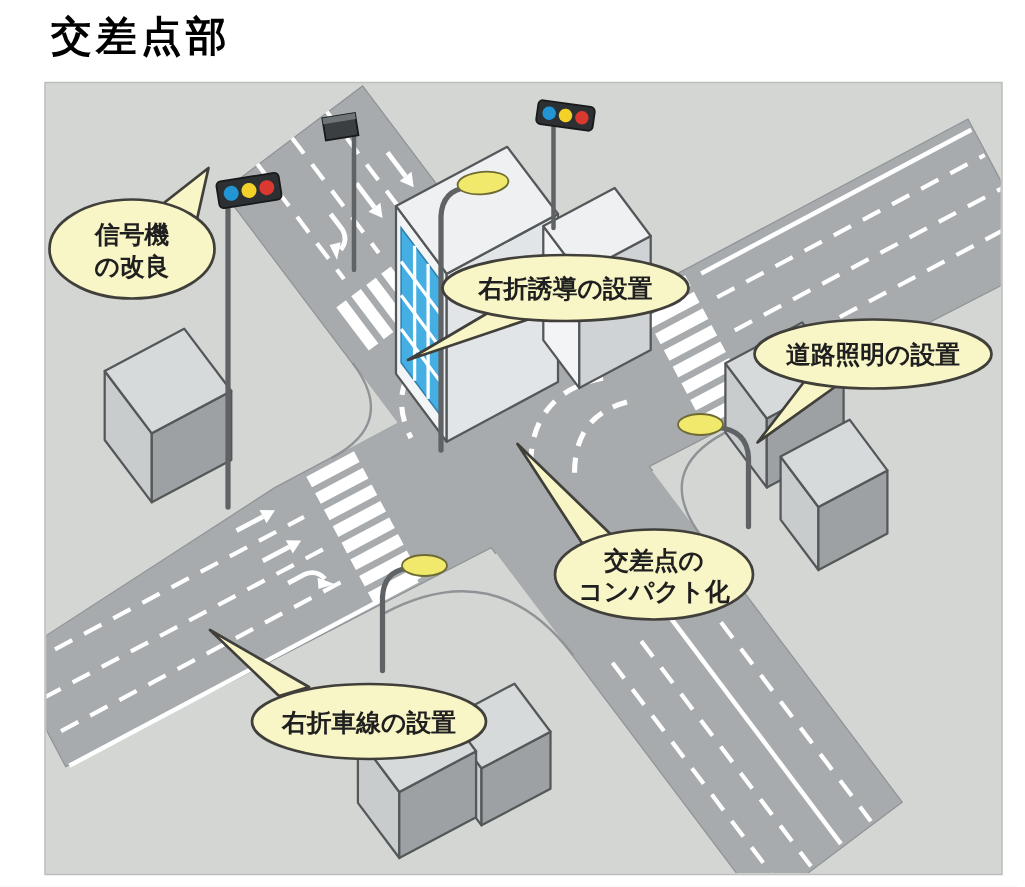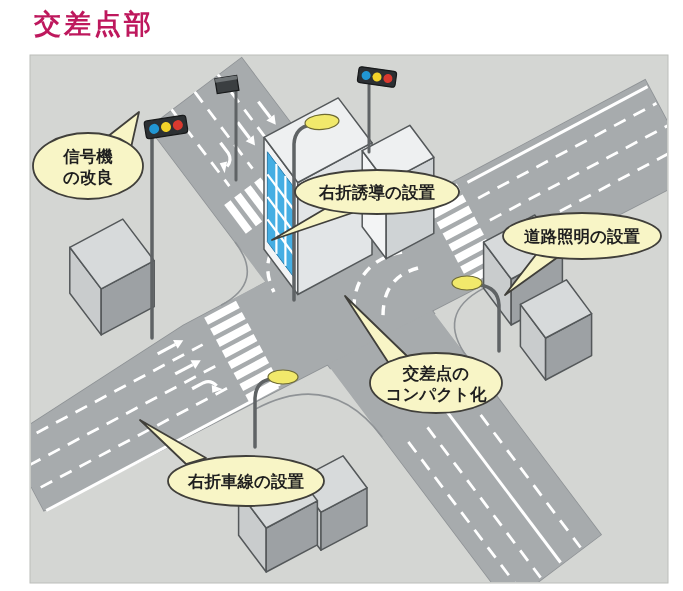--- a/index.html
+++ b/index.html
@@ -1,19 +1,19 @@
 <!DOCTYPE html>
 <html><head>
 <meta charset="utf-8">
 <style>
   html,body{margin:0;padding:0;background:#ffffff;}
   .page{position:relative;width:683px;height:591px;background:#fff;overflow:hidden;
         font-family:"Liberation Sans","DejaVu Sans",sans-serif;}
   .title{position:absolute;left:34px;top:6px;font-size:27px;font-weight:700;
-         letter-spacing:3px;color:#be185d;}
+         letter-spacing:3px;color:#000000;}
   svg{position:absolute;left:0;top:0;}
   .road-stroke{stroke:#8f9396;stroke-width:1.6;}
   .road-plain{stroke:none;}
   .edge-arc{fill:none;stroke:#8f9396;stroke-width:1.6;}
   .dash{stroke:#ffffff;stroke-width:2.8;stroke-dasharray:13 9;fill:none;}
   .solidline{stroke:#ffffff;stroke-width:3;fill:none;}
   .cwstripe{fill:#ffffff;}
   .aline{stroke:#ffffff;stroke-width:3.2;fill:none;}
   .ahead{fill:#ffffff;}
   .guide{fill:none;stroke:#ffffff;stroke-width:3.4;stroke-dasharray:10 8;}

